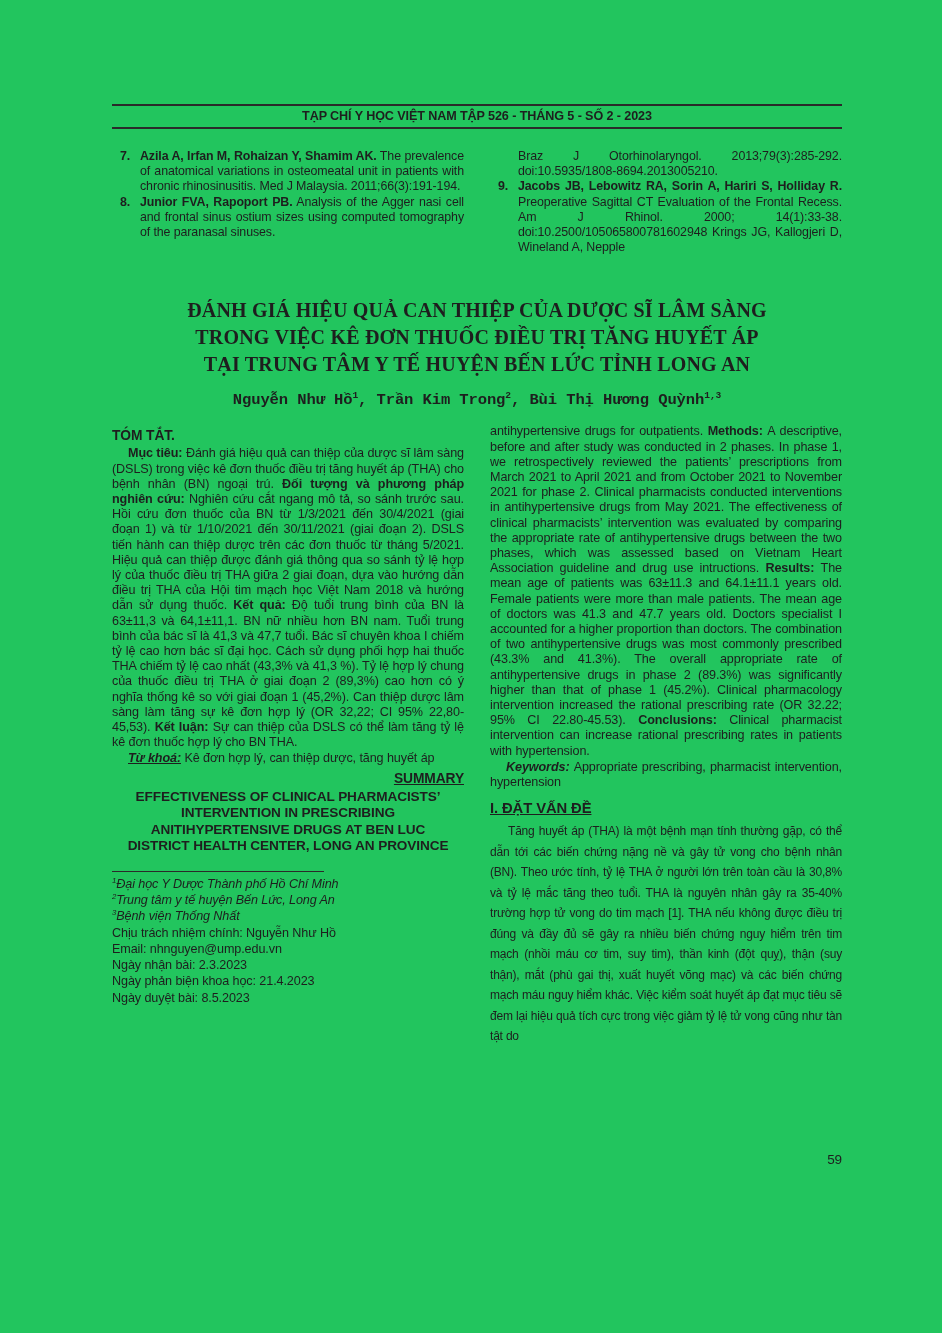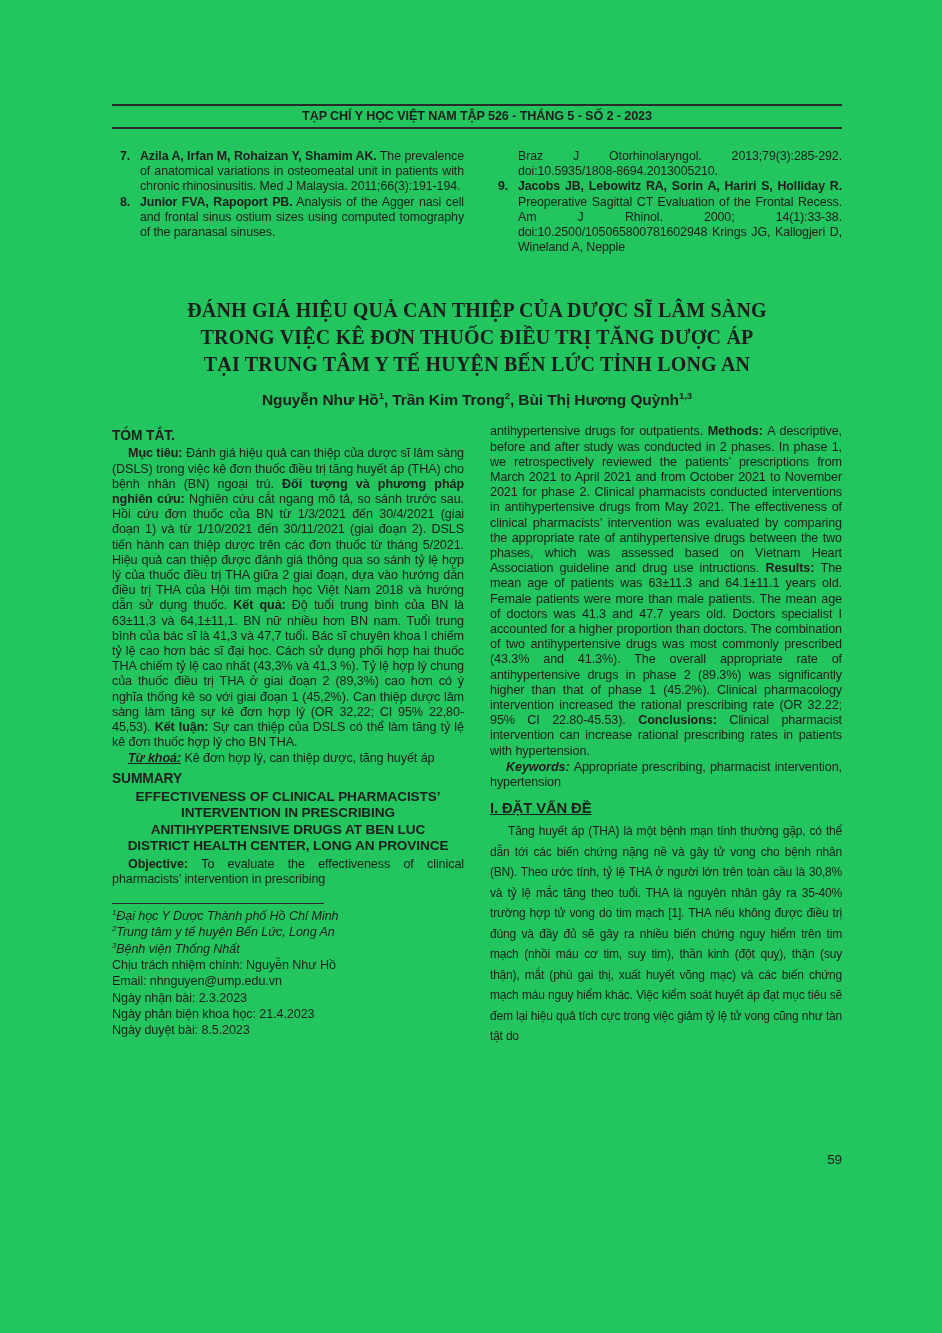--- a/index.html
+++ b/index.html
@@ -42,30 +42,30 @@
     text-align:center;
     font-family:"Liberation Serif", serif;
     font-weight:bold;
     font-size:20px;
     line-height:27px;
     letter-spacing:0.2px;
   }
   .authors {
     margin-top:13px;
     text-align:center;
-    font-family:Liberation Sans, sans-serif;
+    font-family:Liberation Mono, monospace;
     font-weight:bold;
     font-size:15.5px;
   }
 
   
   .body-cols { margin-top:15px; }
   .small-txt { font-size:12.6px; line-height:15.2px; text-align:justify; }
   .h-section { font-size:13.8px; font-weight:bold; margin:4px 0 3px 0; }
-  .h-center { text-align:left; }
+  .h-center { text-align:right;text-decoration:underline; }
   .para-indent { text-indent:16px; }
   .subtitle {
     text-align:center; font-weight:bold;
     font-size:13.6px; line-height:16.5px;
     margin:2px 6px 2px 6px;
   }
   .kw { margin-top:1px; }
 
   .foot-sep { border-top:1.2px solid #2a2a2a; width:212px; margin-top:16px; margin-bottom:4px; }
   .footnotes { font-size:12.6px; line-height:16.3px; text-align:left; }
@@ -101,36 +101,35 @@
       <div class="ref-cont">Braz J Otorhinolaryngol. 2013;79(3):285-292. doi:10.5935/1808-8694.2013005210.</div>
       <div class="ref">
         <span class="ref-num">9.</span>
         <span class="ref-body"><span style="font-weight: bold;">Jacobs JB, Lebowitz RA, Sorin A, Hariri S, Holliday R.</span><span> Preoperative Sagittal CT Evaluation of the Frontal Recess. Am J Rhinol. 2000; 14(1):33-38. doi:10.2500/105065800781602948 Krings JG, Kallogjeri D, Wineland A, Nepple</span></span>
       </div>
     </div>
   </section>
 
   <h1 class="title">
     <div>ĐÁNH GIÁ HIỆU QUẢ CAN THIỆP CỦA DƯỢC SĨ LÂM SÀNG</div>
-    <div>TRONG VIỆC KÊ ĐƠN THUỐC ĐIỀU TRỊ TĂNG DƯỢC ÁP</div>
+    <div>TRONG VIỆC KÊ ĐƠN THUỐC ĐIỀU TRỊ TĂNG HUYẾT ÁP</div>
     <div>TẠI TRUNG TÂM Y TẾ HUYỆN BẾN LỨC TỈNH LONG AN</div>
   </h1>
 
   <div class="authors"><span>Nguyễn Như Hồ</span><sup>1</sup><span>, Trần Kim Trong</span><sup>2</sup><span>, Bùi Thị Hương Quỳnh</span><sup>1,3</sup></div>
 
   <section class="cols body-cols">
 
     <div class="col">
       <div class="h-section">TÓM TẮT.</div>
       <p class="small-txt para-indent"><span style="font-weight: bold;">Mục tiêu: </span><span>Đánh giá hiệu quả can thiệp của dược sĩ lâm sàng (DSLS) trong việc kê đơn thuốc điều trị tăng huyết áp (THA) cho bệnh nhân (BN) ngoại trú. </span><span style="font-weight: bold;">Đối tượng và phương pháp nghiên cứu: </span><span>Nghiên cứu cắt ngang mô tả, so sánh trước sau. Hồi cứu đơn thuốc của BN từ 1/3/2021 đến 30/4/2021 (giai đoạn 1) và từ 1/10/2021 đến 30/11/2021 (giai đoạn 2). DSLS tiến hành can thiệp dược trên các đơn thuốc từ tháng 5/2021. Hiệu quả can thiệp được đánh giá thông qua so sánh tỷ lệ hợp lý của thuốc điều trị THA giữa 2 giai đoạn, dựa vào hướng dẫn điều trị THA của Hội tim mạch học Việt Nam 2018 và hướng dẫn sử dụng thuốc. </span><span style="font-weight: bold;">Kết quả: </span><span>Độ tuổi trung bình của BN là 63±11,3 và 64,1±11,1. BN nữ nhiều hơn BN nam. Tuổi trung bình của bác sĩ là 41,3 và 47,7 tuổi. Bác sĩ chuyên khoa I chiếm tỷ lệ cao hơn bác sĩ đại học. Cách sử dụng phối hợp hai thuốc THA chiếm tỷ lệ cao nhất (43,3% và 41,3 %). Tỷ lệ hợp lý chung của thuốc điều trị THA ở giai đoạn 2 (89,3%) cao hơn có ý nghĩa thống kê so với giai đoạn 1 (45,2%). Can thiệp dược lâm sàng làm tăng sự kê đơn hợp lý (OR 32,22; CI 95% 22,80-45,53). </span><span style="font-weight: bold;">Kết luận: </span><span>Sự can thiệp của DSLS có thể làm tăng tỷ lệ kê đơn thuốc hợp lý cho BN THA.</span></p>
       <p class="small-txt para-indent kw"><span style="font-weight: bold; font-style: italic; text-decoration: underline;">Từ khoá:</span><span> Kê đơn hợp lý, can thiệp dược, tăng huyết áp</span></p>
 
       <div class="h-section h-center">SUMMARY</div>
       <div class="subtitle">EFFECTIVENESS OF CLINICAL PHARMACISTS’ INTERVENTION IN PRESCRIBING ANITIHYPERTENSIVE DRUGS AT BEN LUC DISTRICT HEALTH CENTER, LONG AN PROVINCE</div>
-      <p class="small-txt para-indent"><span style="font-weight: bold;">Objective: </span><span>To evaluate the effectiveness of clinical pharmacists’ intervention in prescribing</span></p>
 
       <div class="foot-sep"></div>
       <div class="footnotes">
         <div><sup style="font-style: italic;">1</sup><span style="font-style: italic;">Đại học Y Dược Thành phố Hồ Chí Minh</span></div>
         <div><sup style="font-style: italic;">2</sup><span style="font-style: italic;">Trung tâm y tế huyện Bến Lức, Long An</span></div>
         <div><sup style="font-style: italic;">3</sup><span style="font-style: italic;">Bệnh viện Thống Nhất</span></div>
         <div><span>Chịu trách nhiệm chính: Nguyễn Như Hồ</span></div>
         <div><span>Email: nhnguyen@ump.edu.vn</span></div>
         <div><span>Ngày nhận bài: 2.3.2023</span></div>
         <div><span>Ngày phản biện khoa học: 21.4.2023</span></div>

